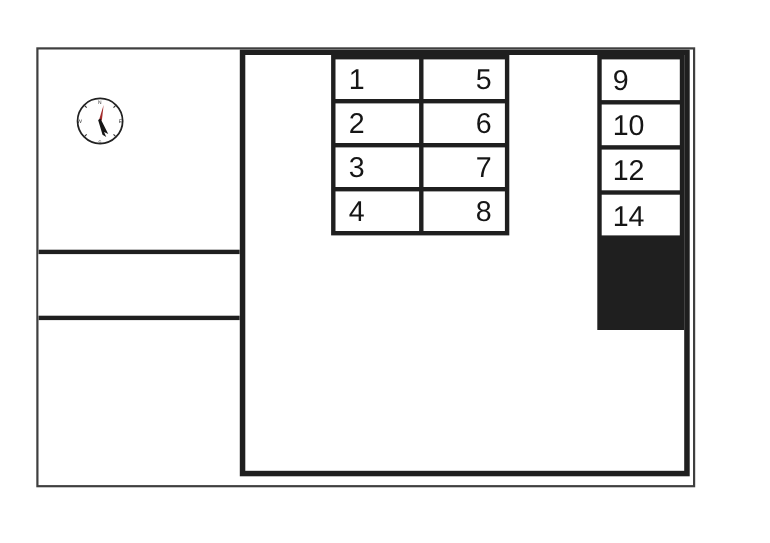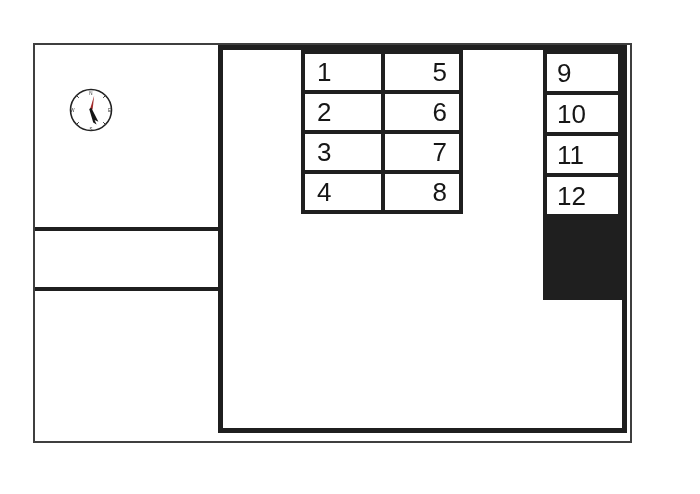--- a/index.html
+++ b/index.html
@@ -92,22 +92,22 @@
   <div class="cell num-left">4</div>
   <div class="cell num-right">5</div>
   <div class="cell num-right">6</div>
   <div class="cell num-right">7</div>
   <div class="cell num-right">8</div>
 </div>
 
 <div class="abs grid group-b">
   <div class="cell num-left">9</div>
   <div class="cell num-left">10</div>
-  <div class="cell num-left">11</div>
   <div class="cell num-left">12</div>
+  <div class="cell num-left">14</div>
 </div>
 
 <svg class="abs compass" viewBox="0 0 48 48">
   <circle cx="24" cy="24" r="20.5" fill="#ffffff" stroke="#222" stroke-width="1.6"></circle>
 
   <line x1="38.5" y1="9.5" x2="36.2" y2="11.8" stroke="#333" stroke-width="1"></line>
   <line x1="9.5" y1="9.5" x2="11.8" y2="11.8" stroke="#333" stroke-width="1"></line>
   <line x1="9.5" y1="38.5" x2="11.8" y2="36.2" stroke="#333" stroke-width="1"></line>
   <line x1="38.5" y1="38.5" x2="36.2" y2="36.2" stroke="#333" stroke-width="1"></line>
   <text x="22.2" y="8.6">N</text>

